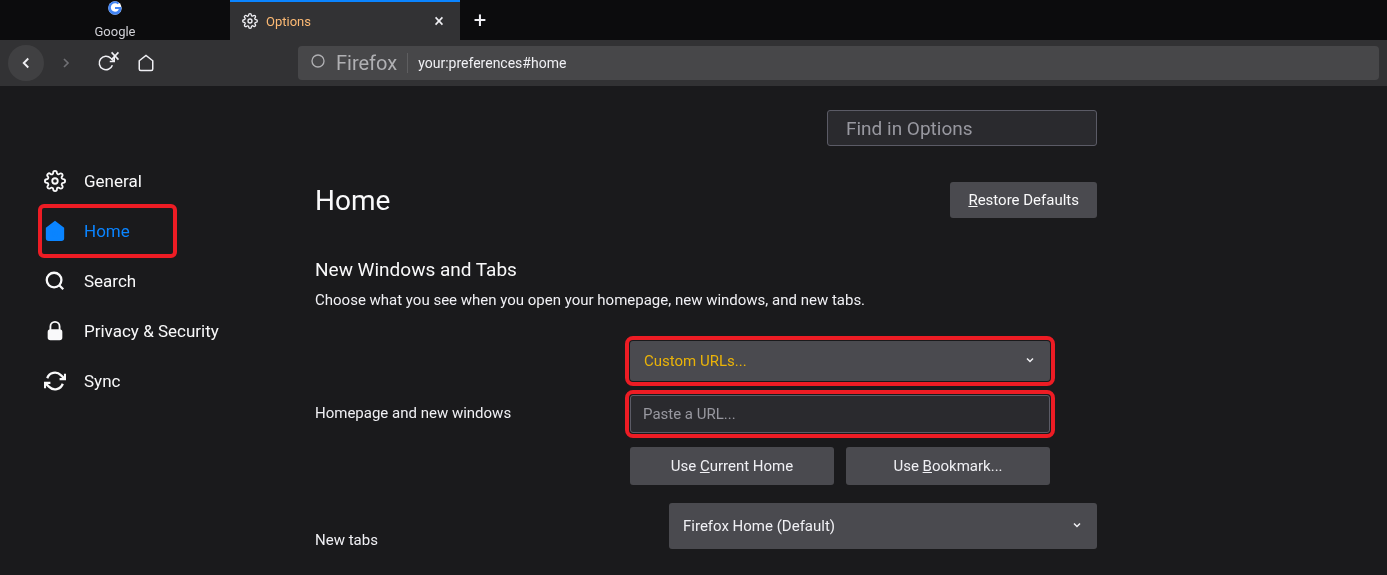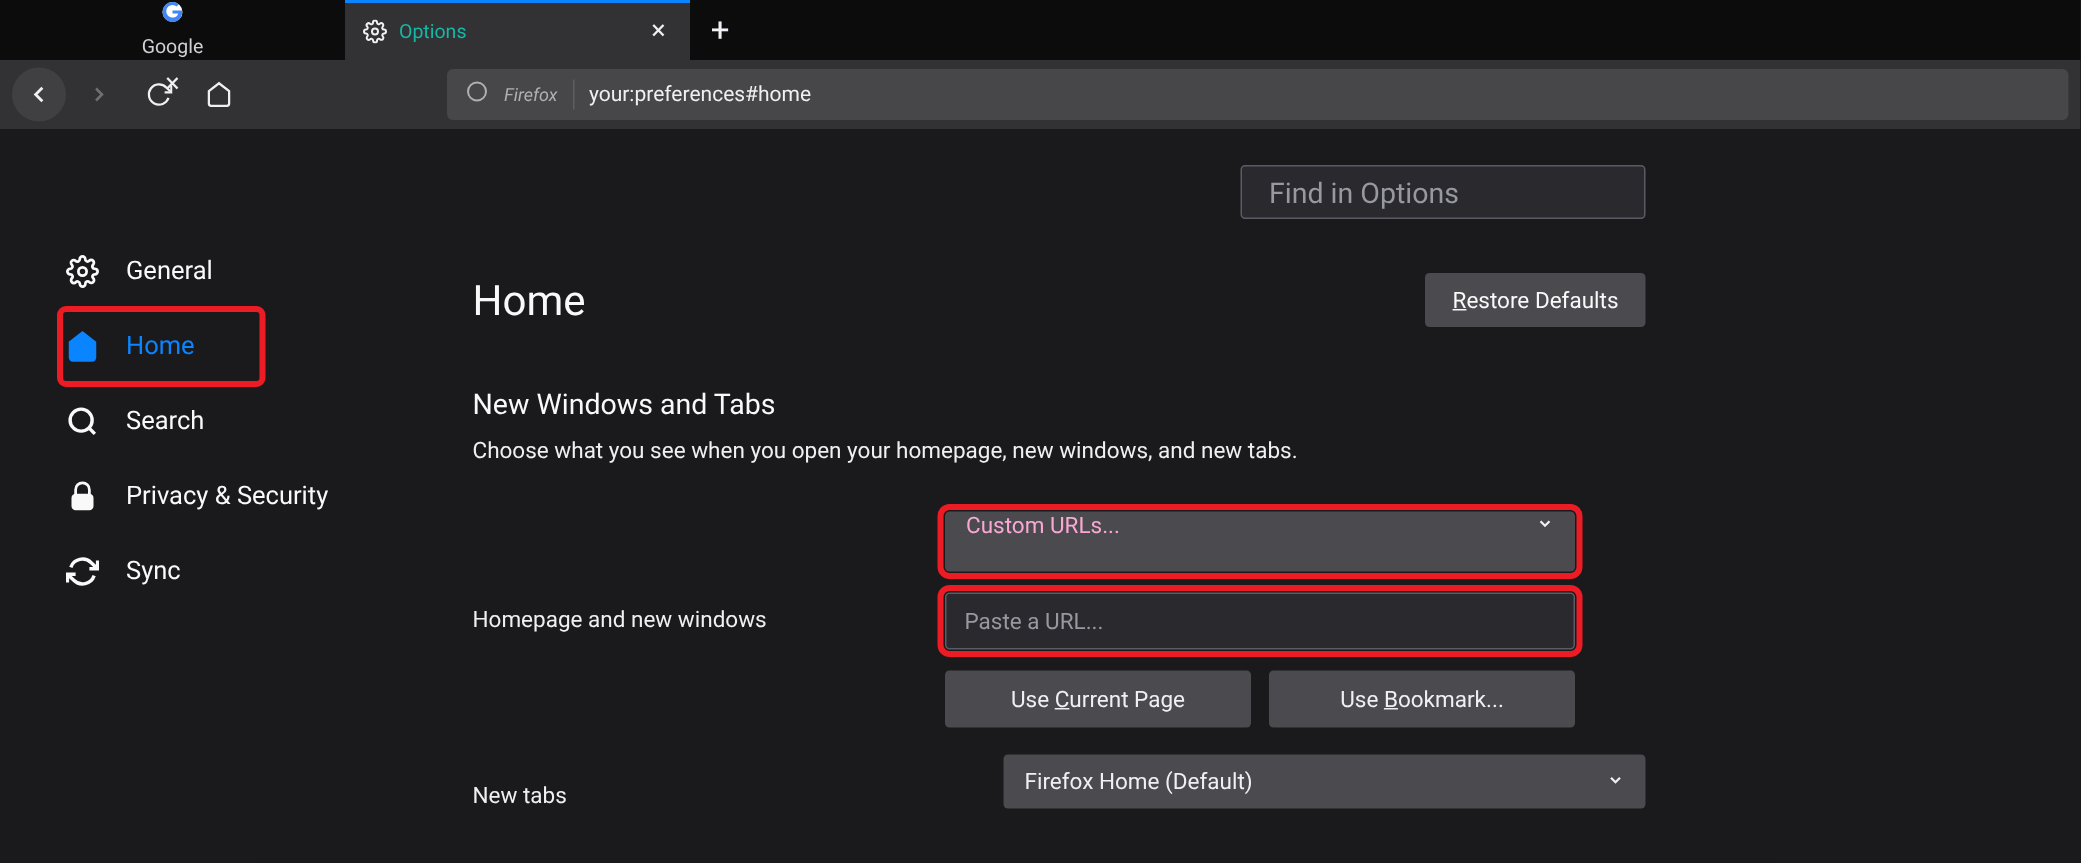--- a/index.html
+++ b/index.html
@@ -3,30 +3,30 @@
   <meta charset="utf-8">
   <style>
     * { margin: 0; padding: 0; box-sizing: border-box; font-family: -apple-system, BlinkMacSystemFont, "Segoe UI", Roboto, sans-serif; }
     body { background: #1a1a1c; color: #f9f9fa; width: 1387px; height: 575px; overflow: hidden; }
     
     .tab-bar { height: 40px; background: #0c0c0d; display: flex; align-items: stretch; }
     .tab { display: flex; align-items: center; padding: 0 12px; min-width: 230px; max-width: 265px; gap: 8px; position: relative; }
     .tab.active { background: #323234; border-top: 2px solid #0a84ff; }
     .tab.inactive { background: #0c0c0d; flex-direction: column; }
     .tab-icon { width: 16px; height: 16px; flex-shrink: 0; }
-    .tab-label { font-size: 13px; flex-grow: 1; color: #14b8a6; }
+    .tab-label { font-size: 13px; flex-grow: 1; color: #fdba74; }
     .tab.inactive .tab-label { color: #d0d0d5; }
     .tab-close { width: 18px; height: 18px; display: flex; align-items: center; justify-content: center; color: #f0f0f4; font-size: 18px; line-height: 1; cursor: pointer; }
     .newtab-btn { width: 40px; display: flex; align-items: center; justify-content: center; color: #f0f0f4; font-size: 22px; cursor: pointer; }
     
     .nav-bar { height: 46px; background: #323234; display: flex; align-items: center; padding: 0 8px; gap: 4px; }
     .nav-btn { width: 36px; height: 36px; display: flex; align-items: center; justify-content: center; color: #b0b0b3; border-radius: 4px; }
     .nav-btn.back { background: rgba(255,255,255,0.07); border-radius: 50%; }
     .url-bar { flex-grow: 1; height: 34px; background: #474749; border-radius: 4px; margin-left: 130px; display: flex; align-items: center; padding: 0 12px; gap: 10px; }
-    .url-identity { color: #b0b0b3; font-size: 12px; font-style: italic; }
+    .url-identity { color: #b0b0b3; font-size: 20px; }
     .url-sep { width: 1px; height: 20px; background: #5e5e60; }
     .url-text { color: #f0f0f4; font-size: 14px; }
     
     .content-area { display: flex; height: calc(575px - 86px); background: #1a1a1c; }
     
     .sidebar { width: 315px; padding: 70px 0 0 40px; }
     .sidebar-item { display: flex; align-items: center; gap: 18px; padding: 14px 4px; font-size: 17px; color: #f9f9fa; cursor: pointer; border-radius: 4px; }
     .sidebar-item.active { color: #0a84ff; }
     .sidebar-item.active .sidebar-icon svg { stroke: #0a84ff; fill: #0a84ff; }
     .sidebar-item.highlighted { outline: 4px solid #ed1c24; outline-offset: -2px; margin-right: 140px; }
@@ -43,34 +43,34 @@
     .restore-btn { background: #4a4a4f; color: #f9f9fa; border: none; padding: 9px 18px; font-size: 15px; border-radius: 3px; cursor: pointer; }
     .restore-btn .ul { text-decoration: underline; }
     
     .section-title { font-size: 19px; font-weight: 400; margin-top: 40px; color: #f9f9fa; }
     .section-desc { font-size: 15px; color: #f0f0f4; margin-top: 10px; }
     
     .setting-row { display: flex; align-items: center; margin-top: 32px; }
     .setting-label { font-size: 15px; color: #f0f0f4; width: 315px; flex-shrink: 0; }
     .setting-controls { flex-grow: 1; max-width: 466px; position: relative; }
     
-    .dropdown { background: #4a4a4f; height: 40px; display: flex; align-items: flex-start; justify-content: space-between; padding: 0 14px; font-size: 15px; color: #f9a8d4; border-radius: 3px; cursor: pointer; width: 100%; }
+    .dropdown { background: #4a4a4f; height: 40px; display: flex; align-items: center; justify-content: space-between; padding: 0 14px; font-size: 15px; color: #eab308; border-radius: 3px; cursor: pointer; width: 100%; }
     .dropdown.highlighted { outline: 4px solid #ed1c24; outline-offset: 1px; width: 420px; }
     
     .url-input-wrap { margin-top: 14px; }
     .url-input { background: #2a2a2e; height: 38px; width: 420px; border: 1px solid #5b5b66; border-radius: 3px; padding: 0 12px; font-size: 15px; color: #f0f0f4; }
     .url-input::placeholder { color: #9898a0; }
     .url-input.highlighted { outline: 4px solid #ed1c24; outline-offset: 1px; }
     
     .btn-row { display: flex; gap: 12px; margin-top: 14px; width: 420px; }
     .btn-row button { flex: 1; background: #4a4a4f; color: #f0f0f4; border: none; height: 38px; font-size: 15px; border-radius: 3px; cursor: pointer; }
     .ul { text-decoration: underline; }
     
     .newtabs-row { display: flex; align-items: flex-end; margin-top: 18px; margin-right: 290px; gap: 39px; }
-    .newtabs-dropdown { background: #4a4a4f; height: 36px; flex-grow: 1; max-width: 466px; display: flex; align-items: center; justify-content: space-between; padding: 0 14px; font-size: 15px; color: #f0f0f4; border-radius: 3px; cursor: pointer; }
+    .newtabs-dropdown { background: #4a4a4f; height: 46px; flex-grow: 1; max-width: 466px; display: flex; align-items: center; justify-content: space-between; padding: 0 14px; font-size: 15px; color: #f0f0f4; border-radius: 3px; cursor: pointer; }
   </style>
 </head>
 <body>
 
 <div class="tab-bar">
   <div class="tab inactive">
     <span class="tab-icon">
       <svg viewBox="0 0 24 24">
           <circle cx="12" cy="12" r="10" fill="#fff"></circle>
           <path d="M12 11v2.4h5.7c-.3 1.5-1.9 4.2-5.7 4.2-3.4 0-6.2-2.8-6.2-6.3s2.8-6.3 6.2-6.3c2 0 3.3.8 4 1.5l2.2-2.1C16.8 3 14.6 2 12 2 6.5 2 2 6.5 2 12s4.5 10 10 10c5.8 0 9.6-4 9.6-9.7 0-.7 0-1.1-.1-1.7H12z" fill="#4285f4"></path>
@@ -199,21 +199,21 @@
         <div class="dropdown highlighted">
           <span>Custom URLs...</span>
           <span><svg width="12" height="12" viewBox="0 0 24 24" fill="none" stroke="#f0f0f4" stroke-width="3">
                 <polyline points="6 9 12 15 18 9"></polyline>
               </svg></span>
         </div>
         <div class="url-input-wrap">
           <input class="url-input highlighted" type="text" placeholder="Paste a URL..." style="">
         </div>
         <div class="btn-row">
-          <button><span>Use </span><span class="ul">C</span><span>urrent Page</span></button>
+          <button><span>Use </span><span class="ul">C</span><span>urrent Home</span></button>
           <button><span>Use </span><span class="ul">B</span><span>ookmark...</span></button>
         </div>
       </div>
     </div>
 
     <div class="newtabs-row">
       <div class="setting-label">New tabs</div>
       <div class="newtabs-dropdown">
         <span>Firefox Home (Default)</span>
         <span><svg width="12" height="12" viewBox="0 0 24 24" fill="none" stroke="#f0f0f4" stroke-width="3">

